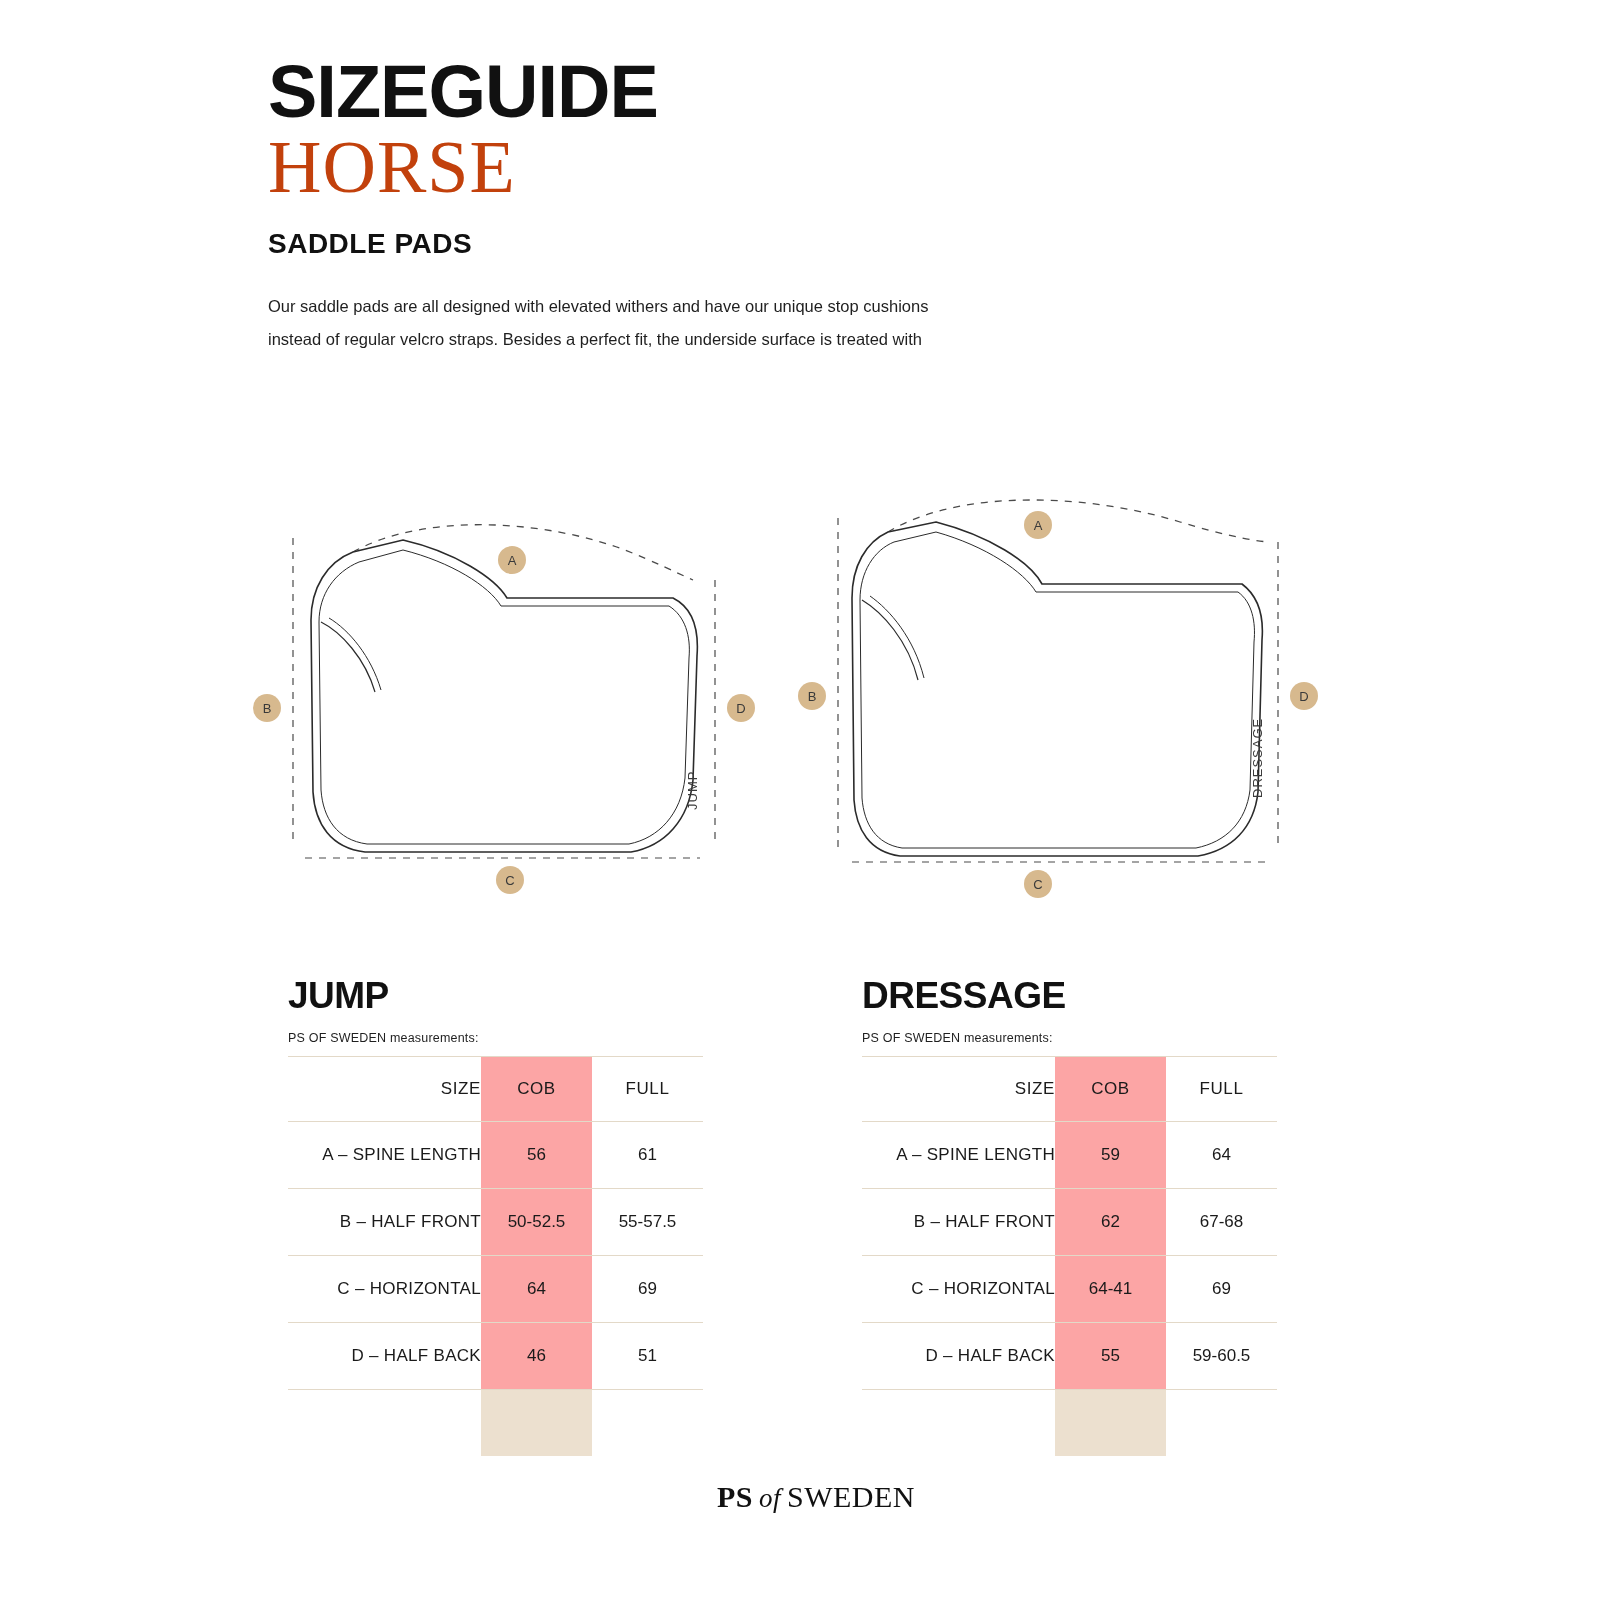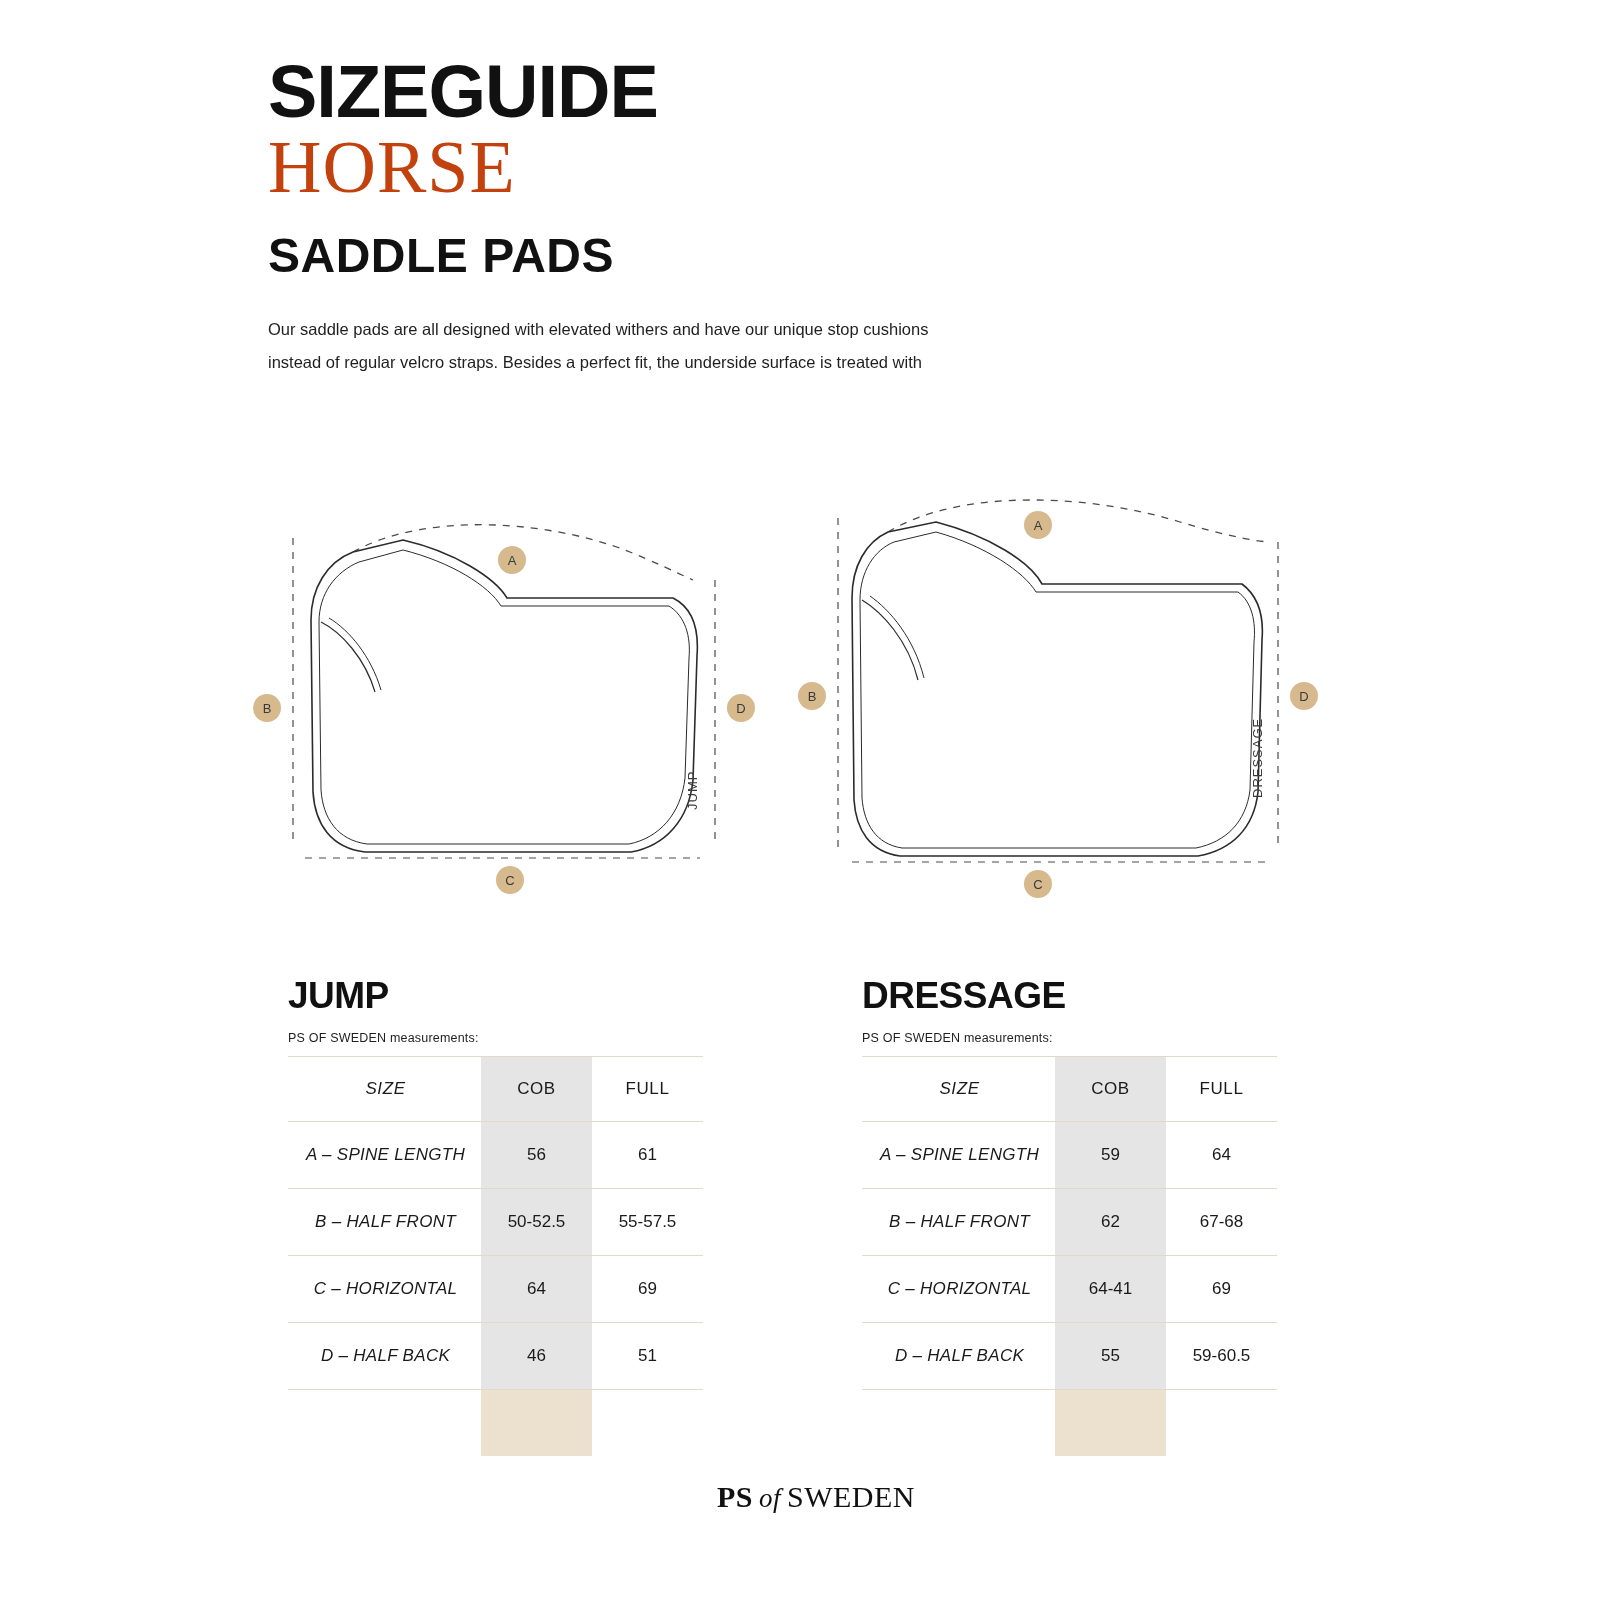--- a/index.html
+++ b/index.html
@@ -42,21 +42,21 @@
     font-weight: normal;
     font-size: 74px;
     line-height: 1.02;
     margin: 4px 0 0 0;
     letter-spacing: 1px;
     color: #c2410c;
   }
   .title-third {
     font-family: "Liberation Sans", sans-serif;
     font-weight: bold;
-    font-size: 48px;
+    font-size: 28px;
     letter-spacing: 0.5px;
     margin: 22px 0 0 0;
     color: #111;
   }
   .intro {
     margin-top: 30px;
     width: 740px;
     font-size: 16.5px;
     line-height: 2.0;
     color: #1f1f1f;
@@ -132,28 +132,27 @@
   table.size-table thead th {
     border-bottom: 1px solid #e3d9c8;
     border-top: 1px solid #e3d9c8;
     height: 64px;
   }
   table.size-table col.c-label { width: 193px; }
   table.size-table col.c-cob   { width: 111px; }
   table.size-table col.c-full  { width: 111px; }
 
   .cell-label {
-    text-align: center;
+    text-align: right;
     padding-left: 2px !important;
     letter-spacing: 0.3px;
-    font-style: italic;
   }
   .cell-cob {
     text-align: center;
-    background: #e5e5e5;
+    background: #fca5a5;
   }
   .cell-full {
     text-align: center;
   }
   thead .cell-cob, thead .cell-full, thead .cell-label {
     font-size: 17px;
     letter-spacing: 0.6px;
   }
   .tail-cob {
     height: 26px;

